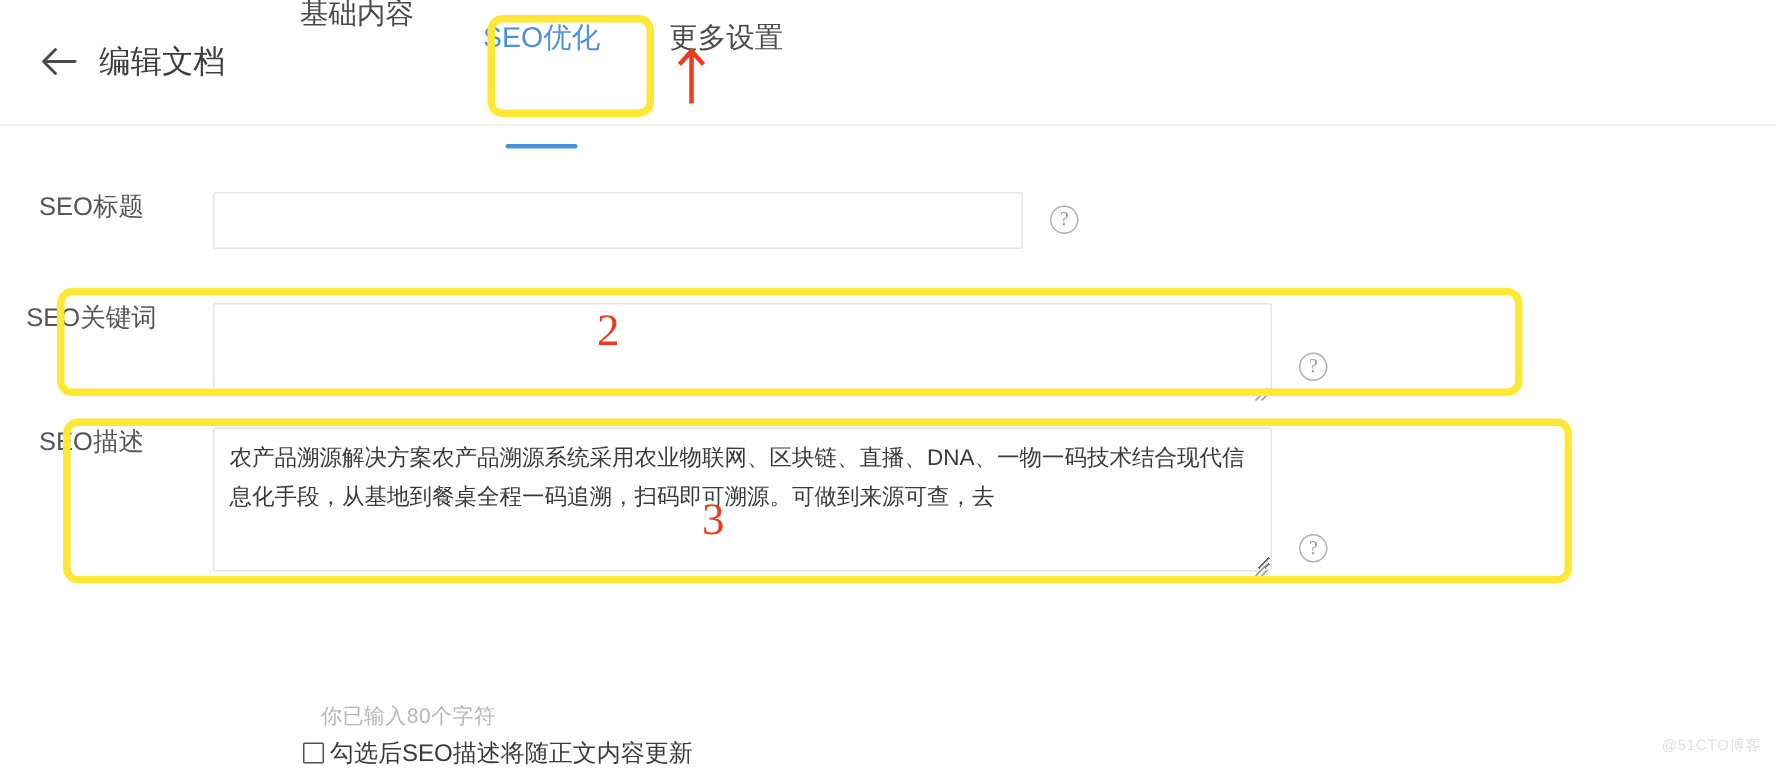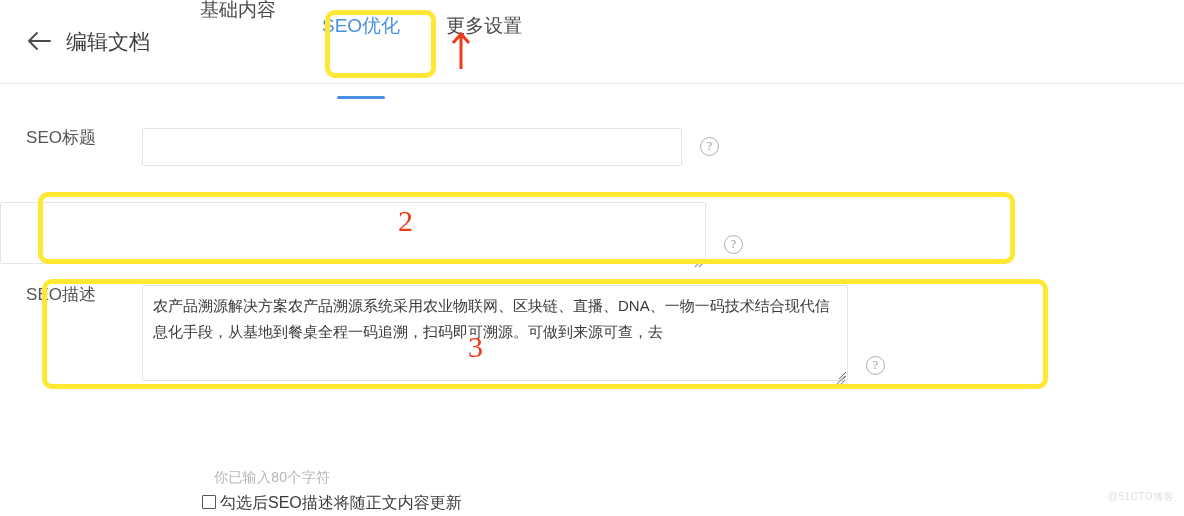--- a/index.html
+++ b/index.html
@@ -247,20 +247,21 @@
 
   <div class="field-row" id="row-title">
     <div class="field-label">SEO标题</div>
     <input class="input-box" type="text" value="" style="">
     <div class="help-wrap-title">
       <div class="help-icon">?</div>
     </div>
   </div>
 
   <div class="field-row" id="row-keywords">
+    <div class="field-label">SEO关键词</div>
     <div style="position:relative;">
       <textarea class="input-box" style="height: 62px; width: 706px;"></textarea>
       <span class="resize-grip">
         <svg width="13" height="13" viewBox="0 0 13 13" xmlns="http://www.w3.org/2000/svg">
           <path d="M12 4 L4 12 M12 8 L8 12" stroke="#9a9a9a" stroke-width="1.1"></path>
         </svg>
       </span>
     </div>
     <div class="help-wrap-keywords">
       <div class="help-icon">?</div>

